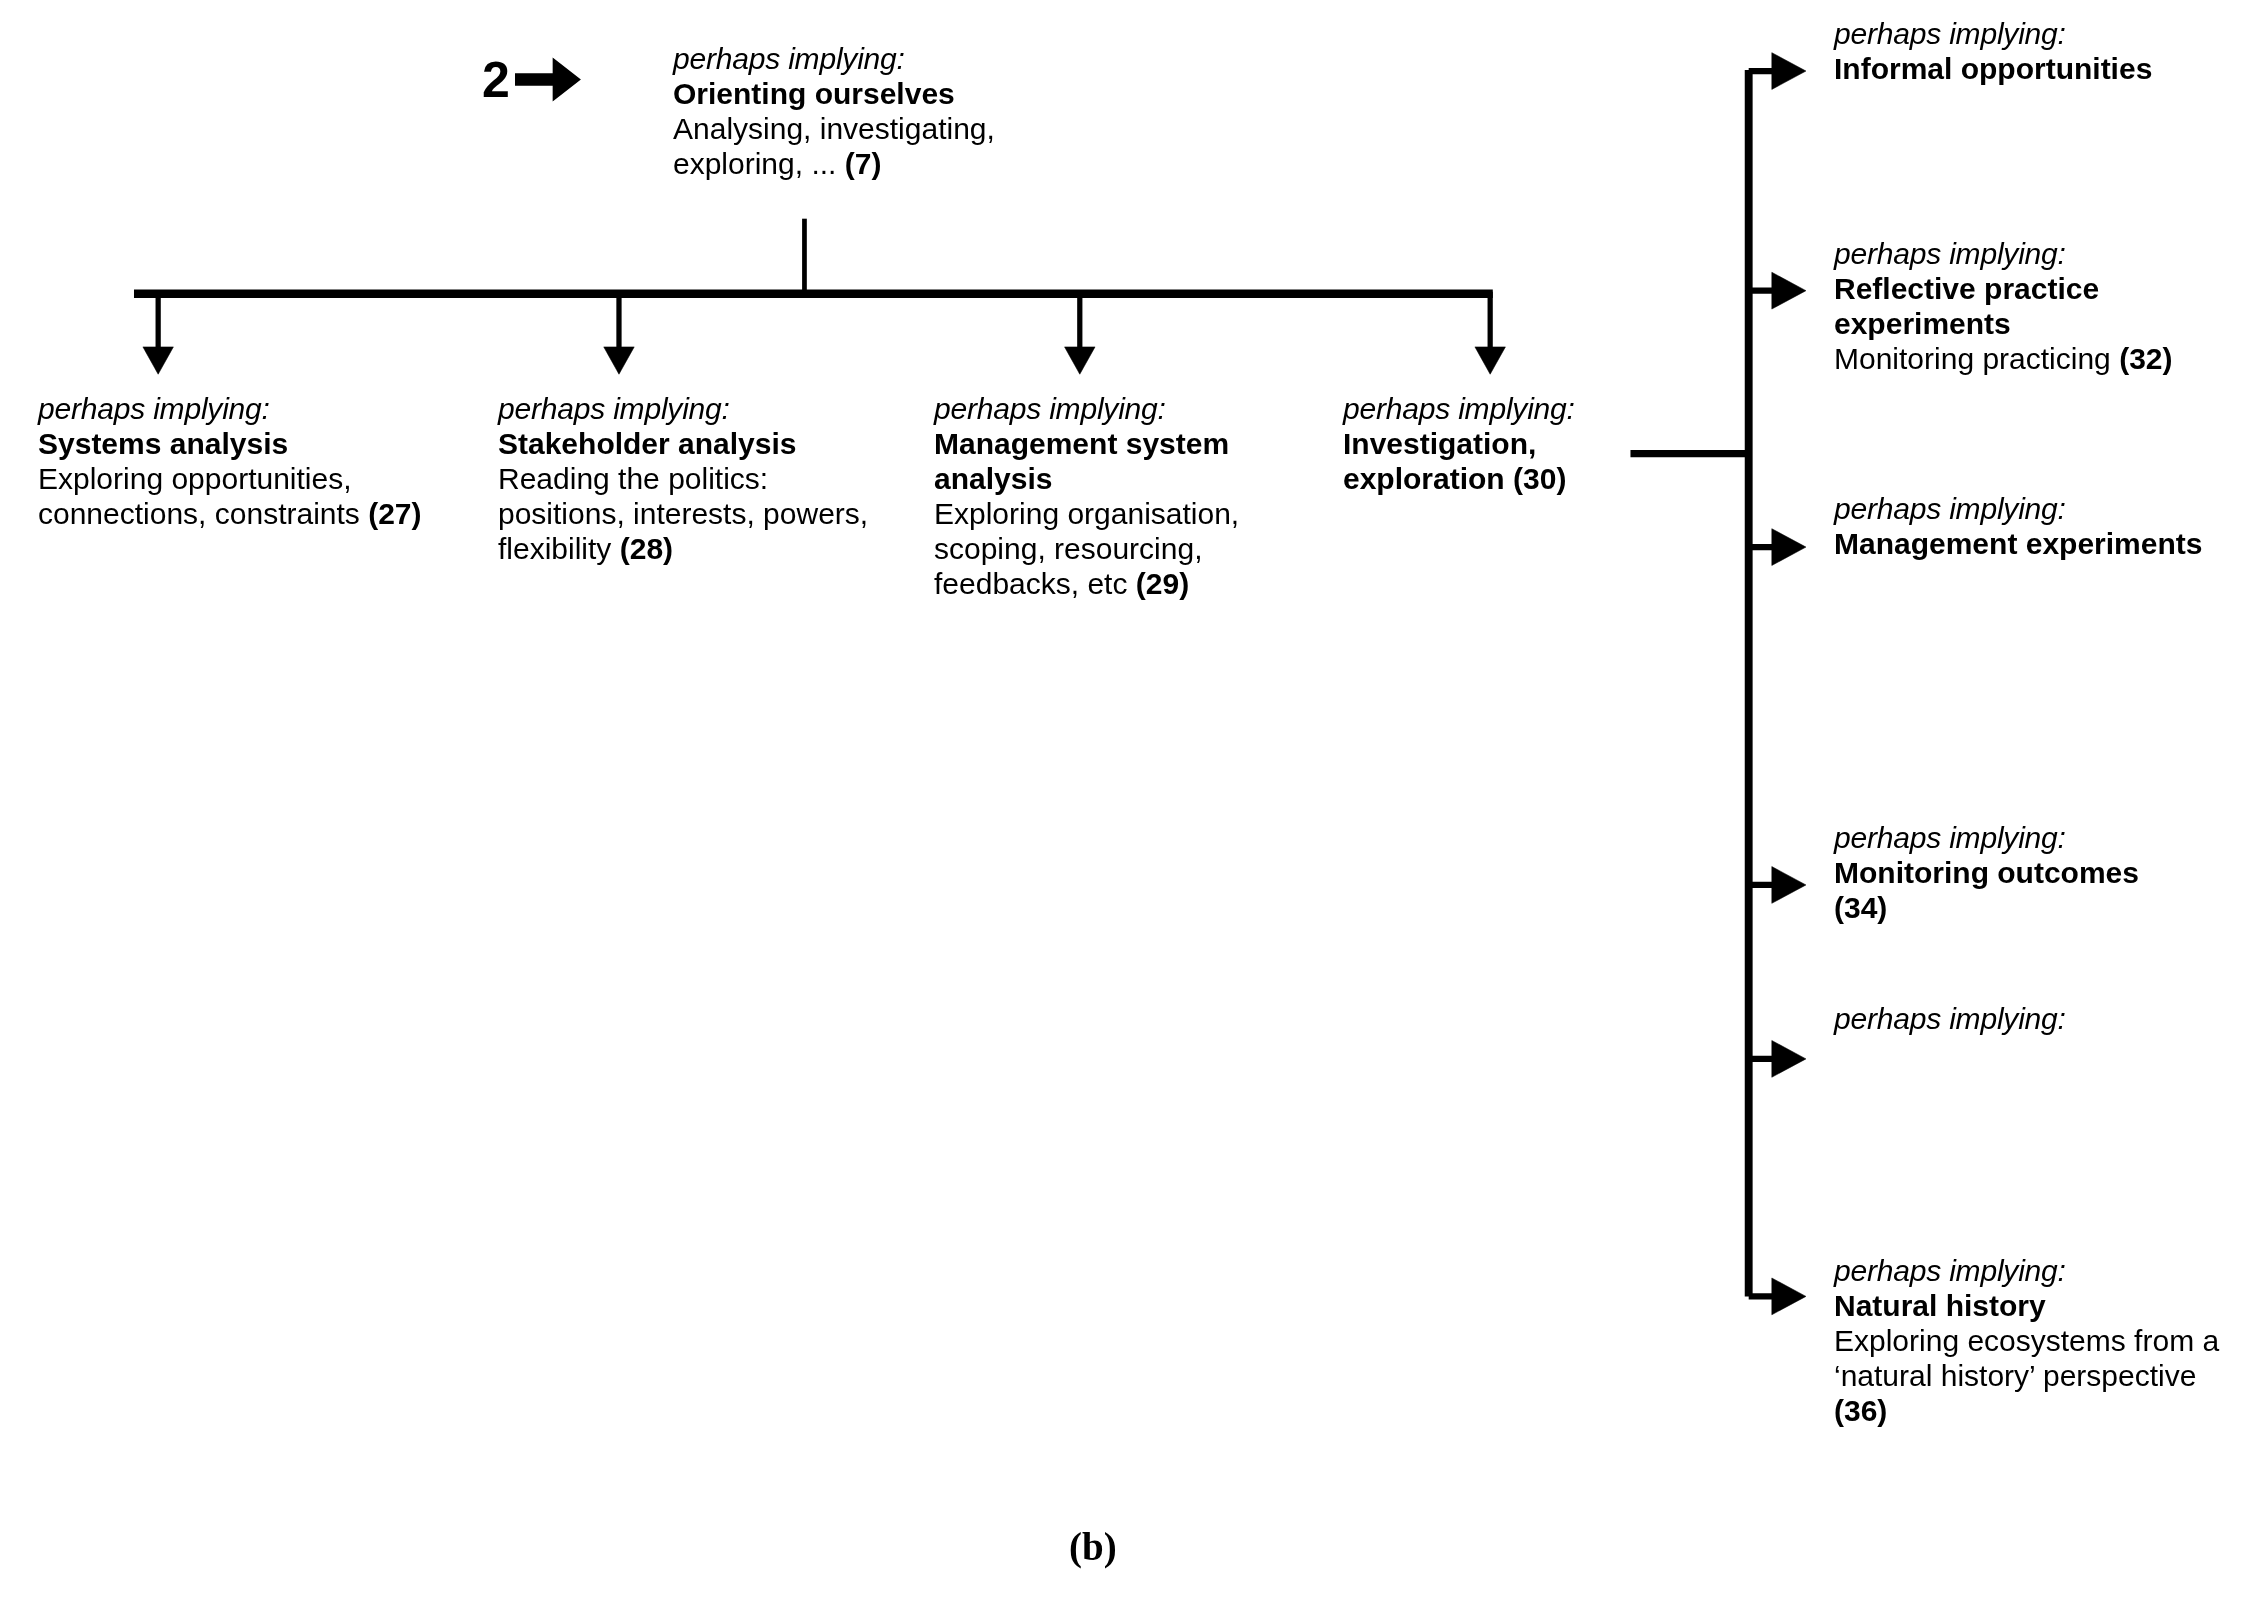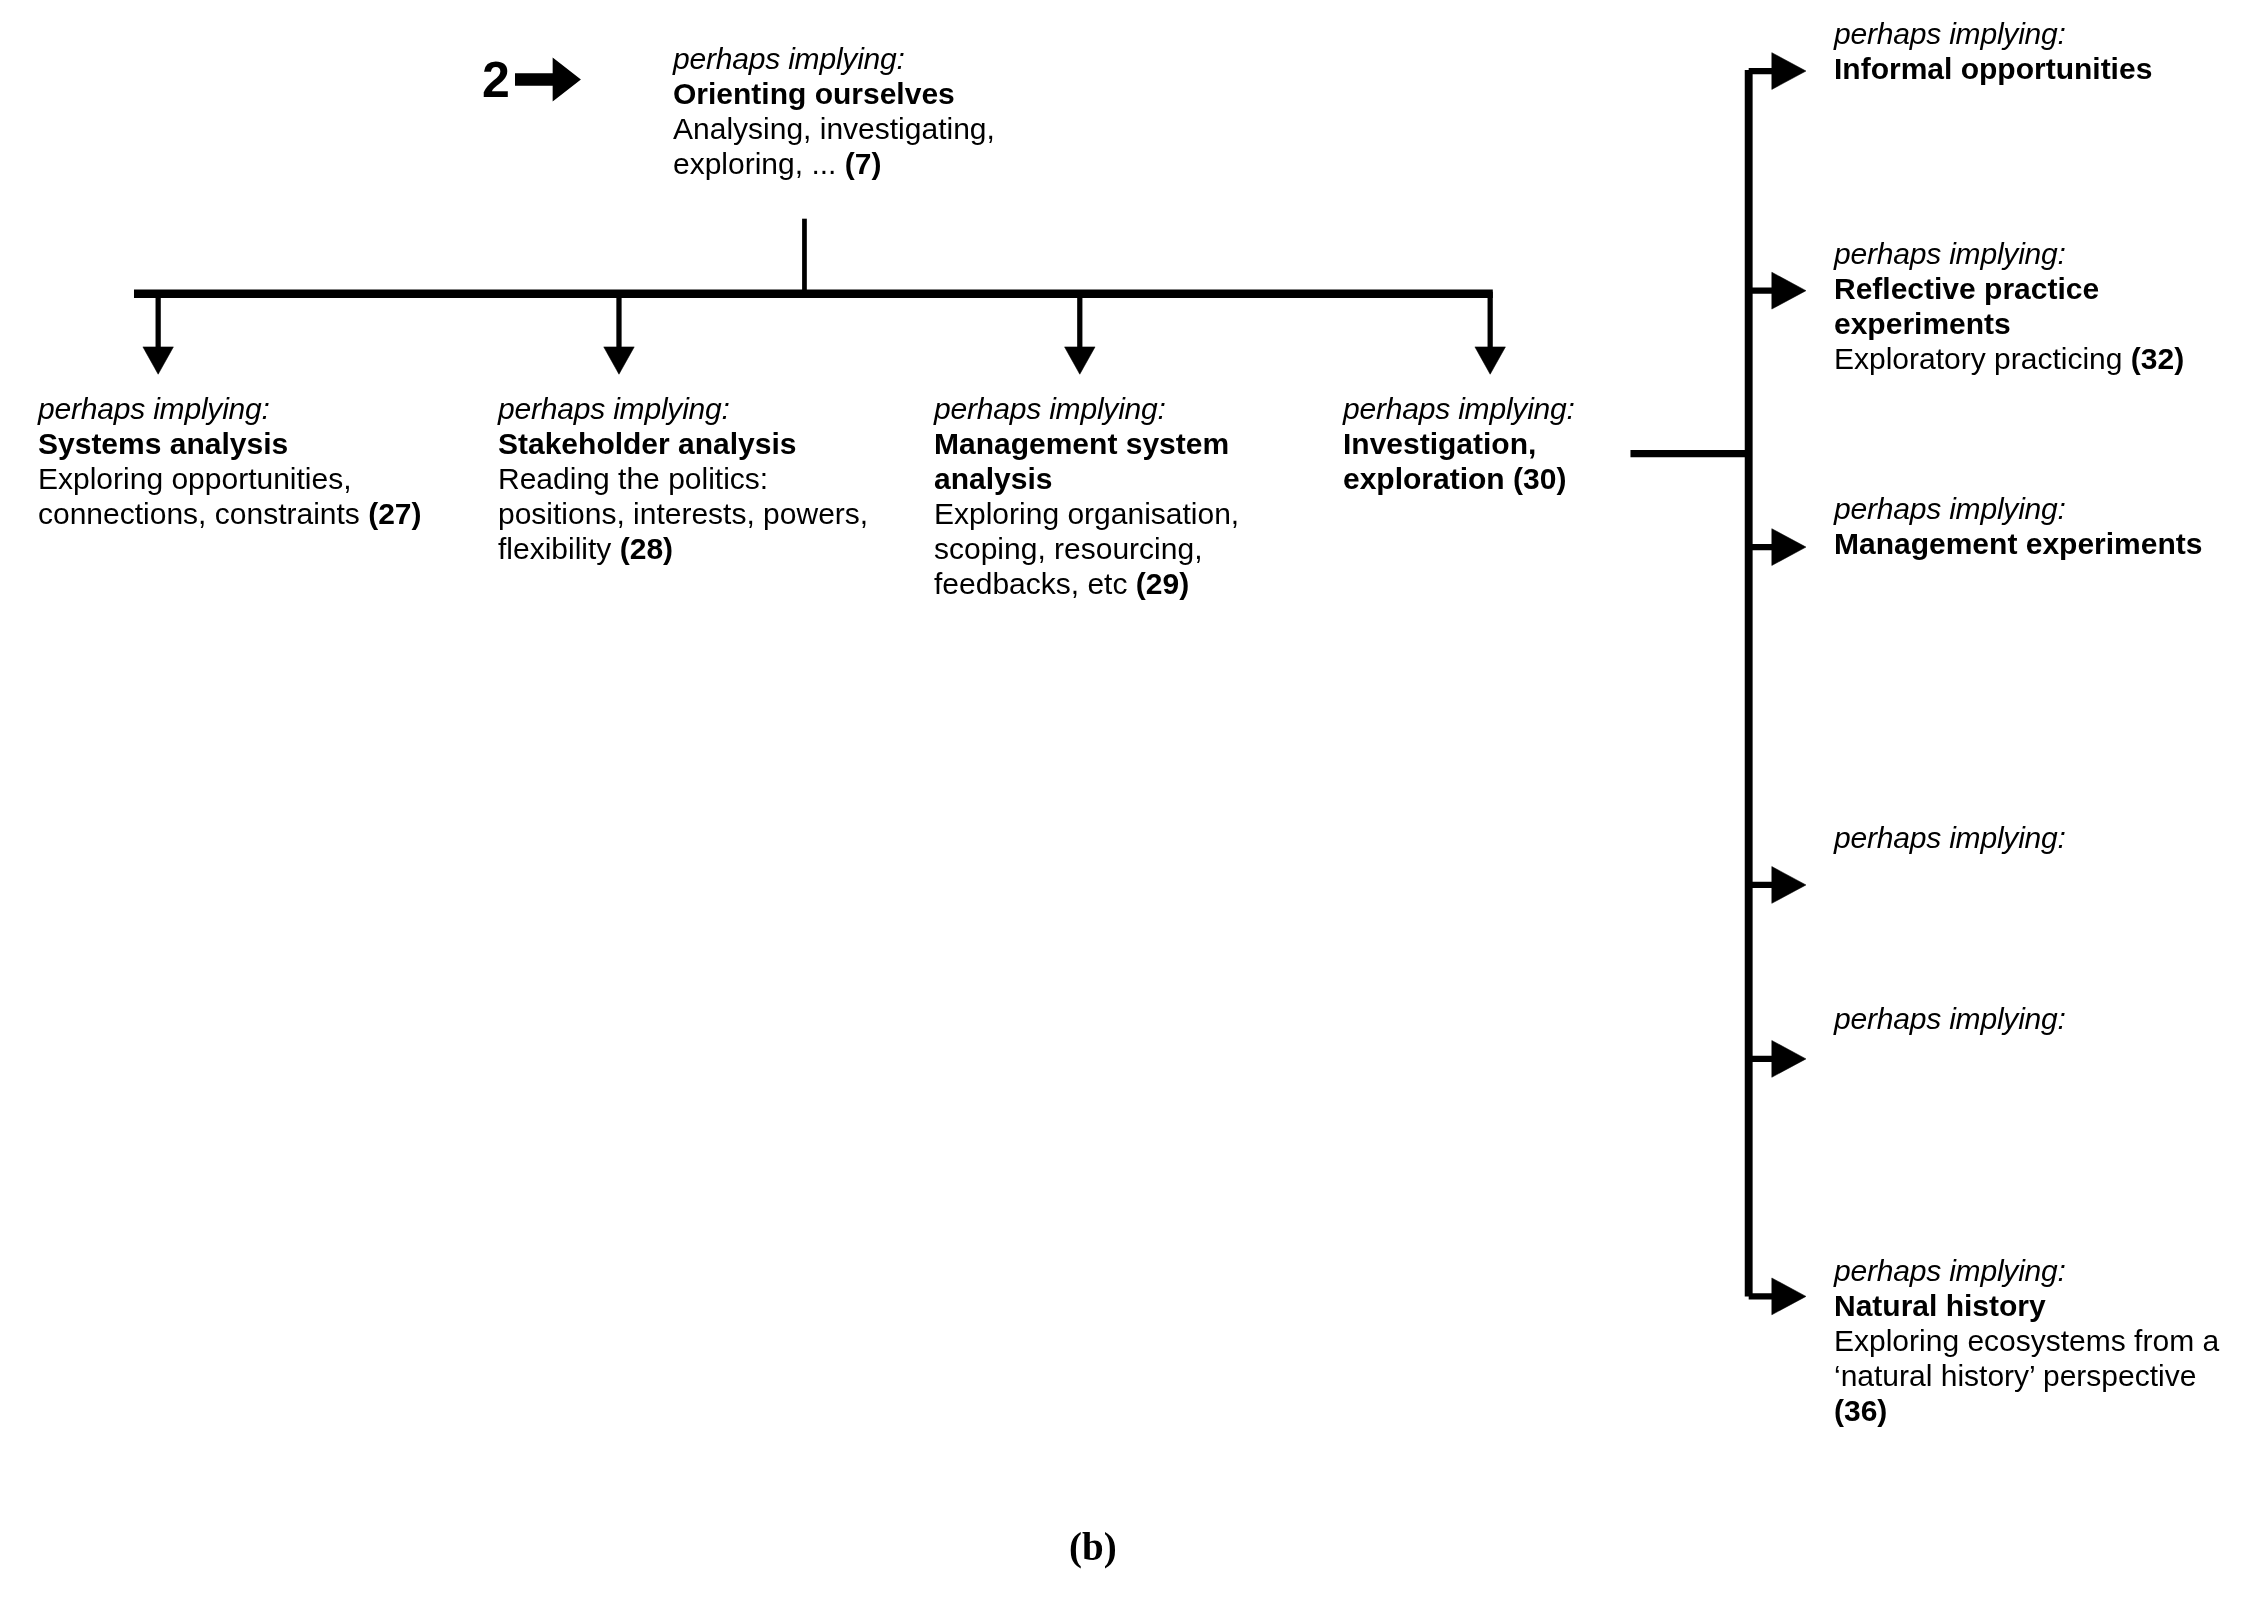--- a/index.html
+++ b/index.html
@@ -160,30 +160,31 @@
   </div>
 
   <div class="node" style="left:1834px; top:16px; width:415px;">
     <span class="implying">perhaps implying:</span>
     <span class="title">Informal opportunities</span>
   </div>
 
   <div class="node" style="left:1834px; top:236px; width:415px;">
     <span class="implying">perhaps implying:</span>
     <span class="title">Reflective practice experiments</span>
-    <span class="desc"><span>Exploratory practicing </span><b>(32)</b></span>
+    <span class="desc"><span>Monitoring practicing </span><b>(32)</b></span>
   </div>
 
   <div class="node" style="left:1834px; top:491px; width:415px;">
     <span class="implying">perhaps implying:</span>
     <span class="title">Management experiments</span>
   </div>
 
   <div class="node" style="left:1834px; top:820px; width:415px;">
     <span class="implying">perhaps implying:</span>
+    <span class="title"><span>Monitoring outcomes </span><br><span>(34)</span></span>
   </div>
 
   <div class="node" style="left:1834px; top:1001px; width:415px;">
     <span class="implying">perhaps implying:</span>
   </div>
 
   <div class="node" style="left:1834px; top:1253px; width:415px;">
     <span class="implying">perhaps implying:</span>
     <span class="title">Natural history</span>
     <span class="desc"><span>Exploring ecosystems from a ‘natural history’ perspective </span><b>(36)</b></span>

